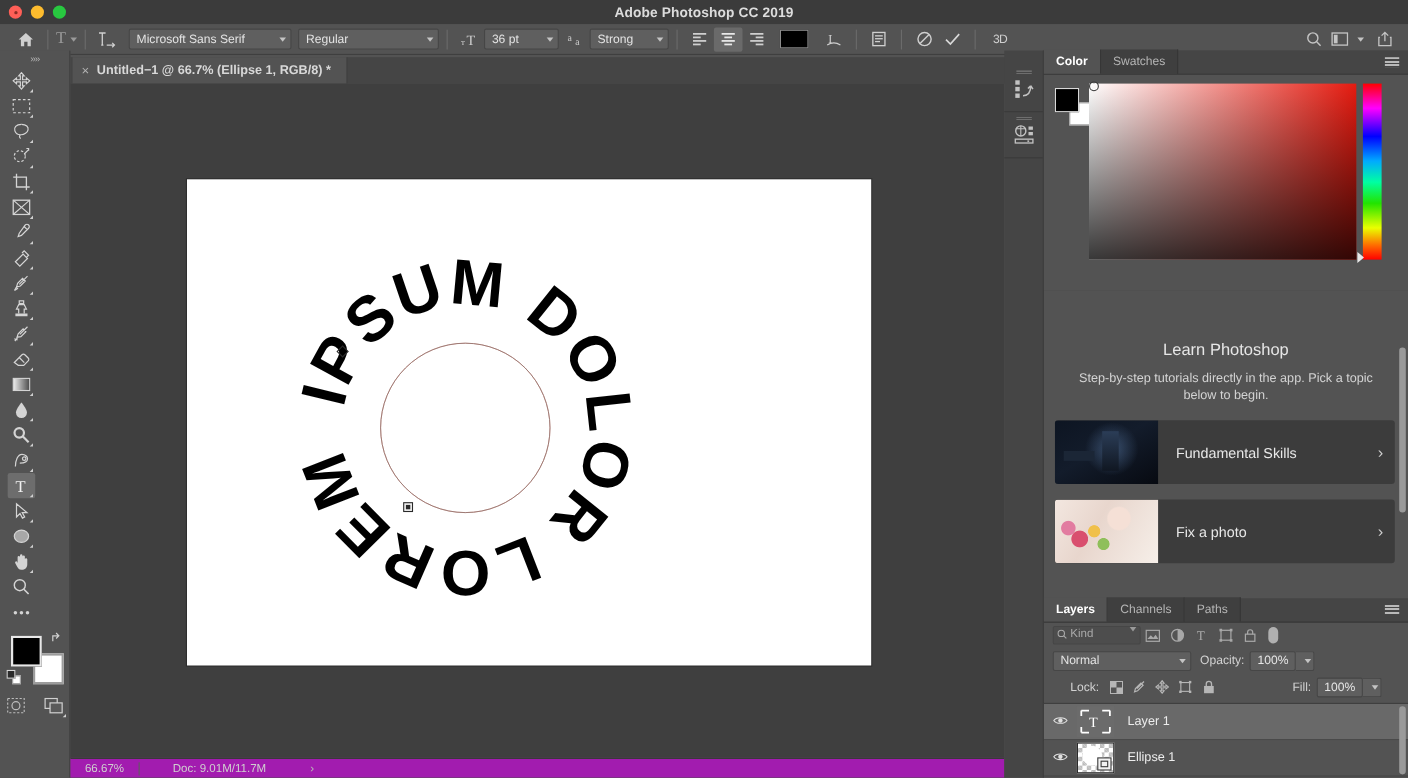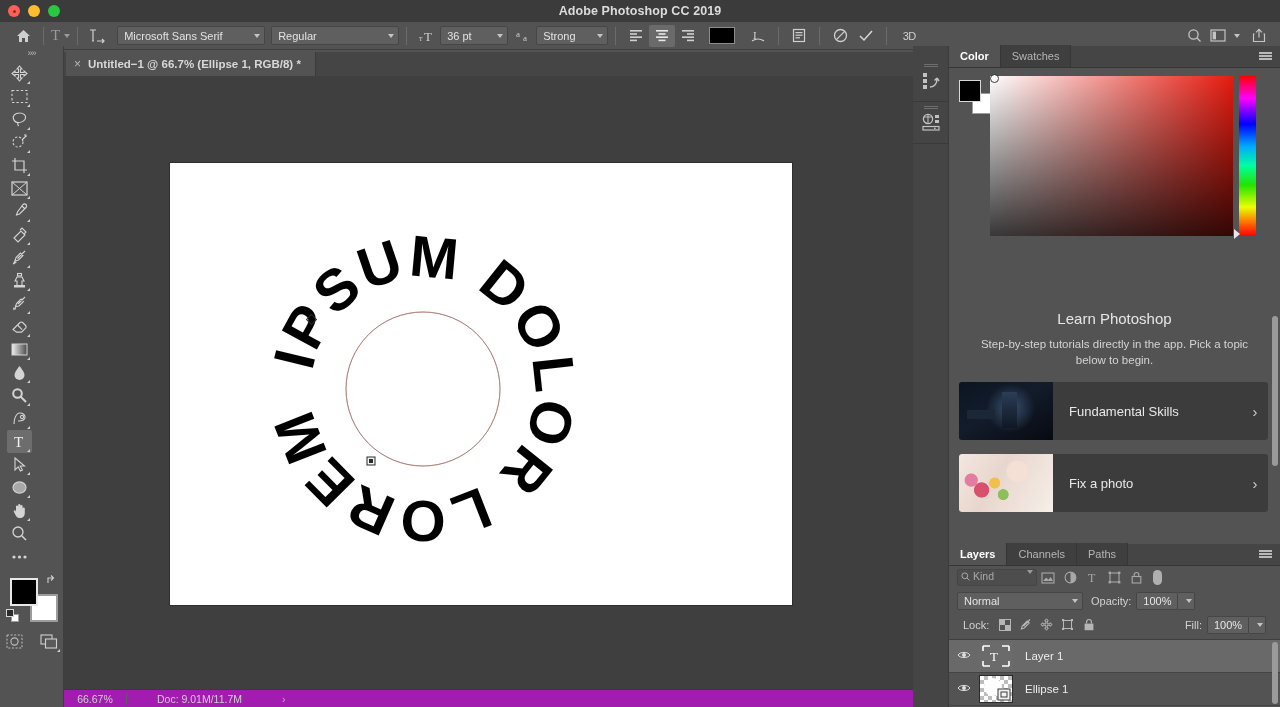--- a/index.html
+++ b/index.html
@@ -217,21 +217,21 @@
   .ly-row2{ height:24px; display:flex; align-items:center; padding:0 8px; gap:0;}
   .blendmode{ width:126px; height:18px; }
   .ly-lbl{ font-size:11px; color:#d2d2d2; margin:0 5px 0 8px;}
   .ly-num{
     height:18px; min-width:42px; background:#5f5f5f; border:1px solid #464646;
     display:flex; align-items:center; justify-content:center; font-size:11px; color:#e6e6e6;
     border-radius:2px;
   }
   .ly-numcaret{ width:17px;height:18px; background:#5f5f5f; border:1px solid #464646;
      border-left:none; display:flex; align-items:center; justify-content:center; border-radius:0 2px 2px 0;}
-  .ly-row3{ height:23px; display:flex; align-items:center; padding:0 14px;}
+  .ly-row3{ height:23px; display:flex; align-items:center; padding:0 24px;}
   .lock-ic{ width:21px; height:20px; display:flex; align-items:center; justify-content:center; color:#b6b6b6;}
   .ly-list{ position:absolute; left:0; top:95px; width:331px; height:94px; overflow:hidden;
             background:#535353; border-top:1px solid #3f3f3f;}
   .lrow{ height:33px; display:flex; align-items:center; border-bottom:1px solid #444;
          position:relative;}
   .lrow.sel{ background:#696969; }
   .leye{ width:30px; text-align:center; color:#d6d6d6; font-size:11px;}
   .lthumb{ width:34px; height:28px; border:1px solid #2b2b2b; background:#fff; position:relative;
            flex:none; overflow:hidden;}
   .lthumb.txt{ background:#6b6b6b; border:none; display:flex; align-items:center; justify-content:center;}

